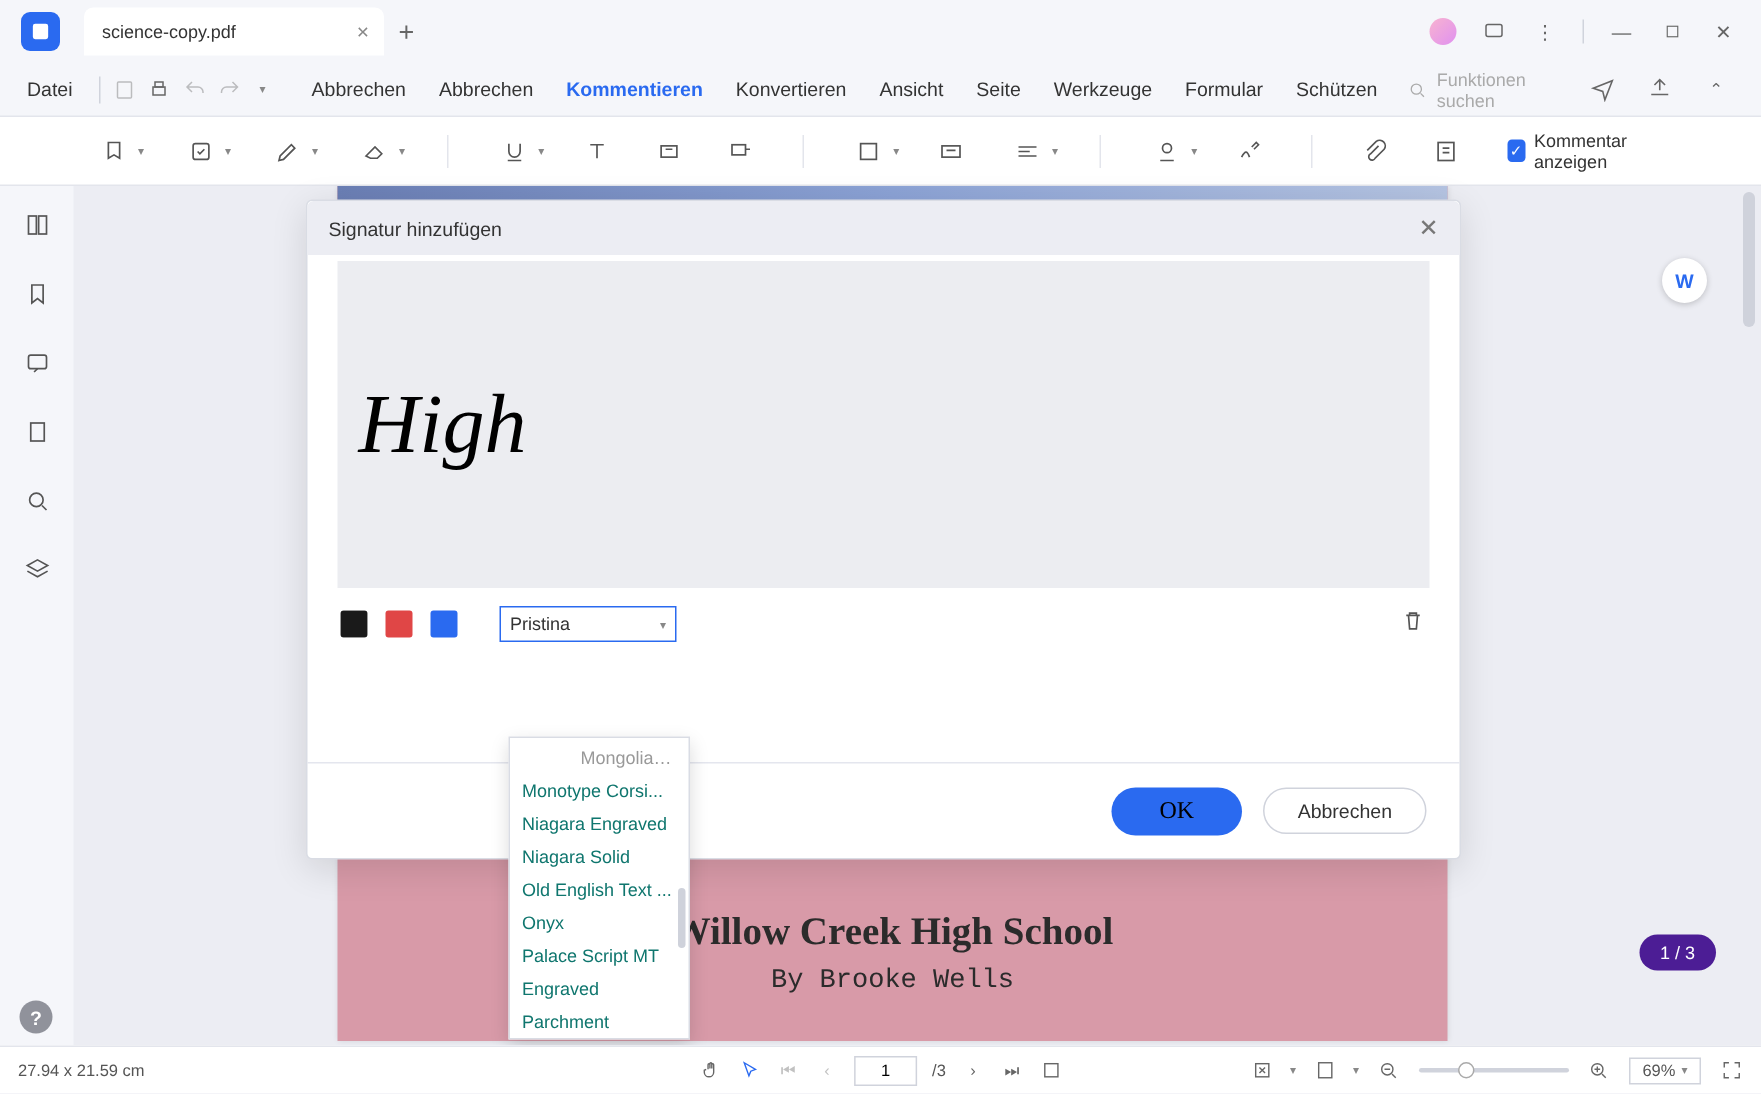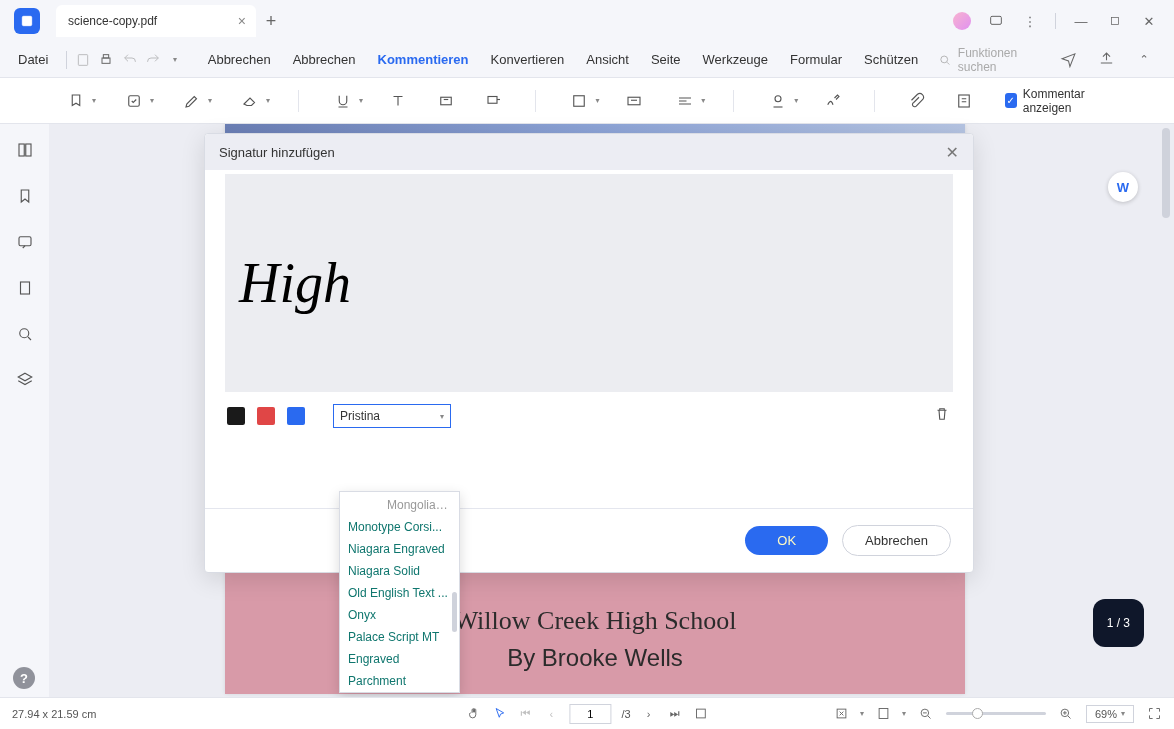--- a/index.html
+++ b/index.html
@@ -38,43 +38,43 @@
 
 
 .workspace { position:absolute; top:124px; left:0; right:0; bottom:32px; display:flex;}
 .sidebar { width:49px; background:#f5f6fa; display:flex; flex-direction:column; align-items:center; padding-top:14px; gap:22px;}
 .sidebar .sbtn { width:24px; height:24px; display:flex; align-items:center; justify-content:center; color:#555;}
 .sidebar-expand { position:absolute; left:49px; top:280px; width:12px; height:18px; display:flex; align-items:center; justify-content:center; color:#888; font-size:10px;}
 .help-btn { position:absolute; bottom:40px; left:13px; width:22px; height:22px; border-radius:50%; background:#90929b; color:#fff; display:flex; align-items:center; justify-content:center; font-size:13px; font-weight:bold;}
 .canvas { flex:1; background:#ecedf3; position:relative; overflow:hidden;}
 .page { position:absolute; left:176px; top:0; width:740px; height:570px; background:#d89aa8; box-shadow:0 0 4px rgba(0,0,0,.1);}
 .page-header{height:12px;background:linear-gradient(90deg,#6b7fb5,#8ca3d6,#b5c4e2);}
-.page-title { text-align:center; font-size:26px; font-weight:400; color:#2b2b2b; margin-top:470px; font-family: Georgia, serif;}
-.page-sub { text-align:center; font-size:24px; color:#2b2b2b; margin-top:8px; font-family:Liberation Sans, sans-serif;}
+.page-title { text-align:center; font-size:26px; font-weight:700; color:#2b2b2b; margin-top:470px; font-family: Georgia, serif;}
+.page-sub { text-align:center; font-size:18px; color:#2b2b2b; margin-top:8px; font-family:Liberation Mono, monospace;}
 .scroll-right{position:absolute;right:4px;top:4px;bottom:0;width:8px;}
 .scroll-thumb{position:absolute;top:0;width:8px;height:90px;background:#cfd2db;border-radius:4px;}
 .word-badge{position:absolute;right:36px;top:48px;width:30px;height:30px;border-radius:50%;background:#fff;box-shadow:0 1px 4px rgba(0,0,0,.2);display:flex;align-items:center;justify-content:center;color:#2a6af0;font-weight:bold;font-size:13px;}
-.page-ind{position:absolute;right:30px;bottom:50px;background:#0f172a;color:#fff;font-size:12px;padding:17px 14px;border-radius:12px;}
+.page-ind{position:absolute;right:30px;bottom:50px;background:#4c1d95;color:#fff;font-size:12px;padding:5px 14px;border-radius:12px;}
 
 
 .dialog { position:absolute; left:204px; top:133px; width:770px; height:440px; background:#fff; border:1px solid #d9dce4; border-radius:4px; box-shadow:0 6px 24px rgba(0,0,0,.12); display:flex; flex-direction:column;}
 .dlg-header { height:36px; background:#ecedf3; display:flex; align-items:center; padding:0 14px; border-radius:4px 4px 0 0; font-size:13px; color:#333;}
 .dlg-close { margin-left:auto; color:#777; font-size:16px; cursor:pointer;}
 .dlg-tabs { height:66px; display:flex; justify-content:center; align-items:flex-end; gap:46px; padding-bottom:8px;}
 .dlg-tab { display:flex; flex-direction:column; align-items:center; gap:4px; font-size:12px; color:#333; padding-bottom:3px;}
 .dlg-tab.active { color:#2a6af0; border-bottom:2px solid #2a6af0;}
 .dlg-tab svg { width:20px; height:20px;}
 .sig-area { margin: 4px 20px 0; height:218px; background:#ecedf1; display:flex; align-items:center; padding-left:14px;}
 .sig-text { font-family: "Brush Script MT","Segoe Script", cursive; font-size:56px; font-style:italic; color:#000; font-weight:500;}
 .dlg-options { display:flex; align-items:center; padding: 12px 22px 0; gap:12px;}
 .color-sw { width:18px; height:18px; border-radius:2px;}
 .font-select { border:1.5px solid #2a6af0; height:24px; width:118px; font-size:12px; padding:0 6px; display:flex; align-items:center; justify-content:space-between; color:#333; background:#fff;}
 .trash-icon { margin-left:auto; color:#555;}
 .dlg-footer { margin-top:auto; height:64px; border-top:1px solid #e4e6ee; display:flex; align-items:center; justify-content:flex-end; gap:14px; padding-right:22px;}
-.btn-ok { background:#2a6af0; color:#fef9c3; border:none; border-radius:18px; padding:7px 32px; font-size:13px;}
+.btn-ok { background:#2a6af0; color:#000000; border:none; border-radius:18px; padding:7px 32px; font-size:16px;font-family:Liberation Serif, serif;}
 .btn-cancel { background:#fff; border:1px solid #d0d3dc; border-radius:18px; padding:7px 22px; font-size:13px; color:#333;}
 
 
 .font-list { position:absolute; left:339px; top:491px; width:121px; background:#fff; border:1px solid #d9dce4; box-shadow:0 4px 12px rgba(0,0,0,.15); font-size:12px; padding:2px 0; max-height:202px; overflow:hidden;}
 .font-item { padding:4px 8px; color:#0f766e; white-space:nowrap; overflow:hidden; text-overflow:ellipsis; cursor:pointer;}
 .font-item.dim{color:#999;padding-left:47px;}
 .font-scroll{position:absolute;right:2px;top:100px;width:5px;height:40px;background:#cfd2db;border-radius:3px;}
 
 
 .statusbar { position:absolute; left:0; right:0; bottom:0; height:32px; background:#fff; border-top:1px solid #e3e5ec; display:flex; align-items:center; font-size:11px; color:#555; padding:0 12px;}

